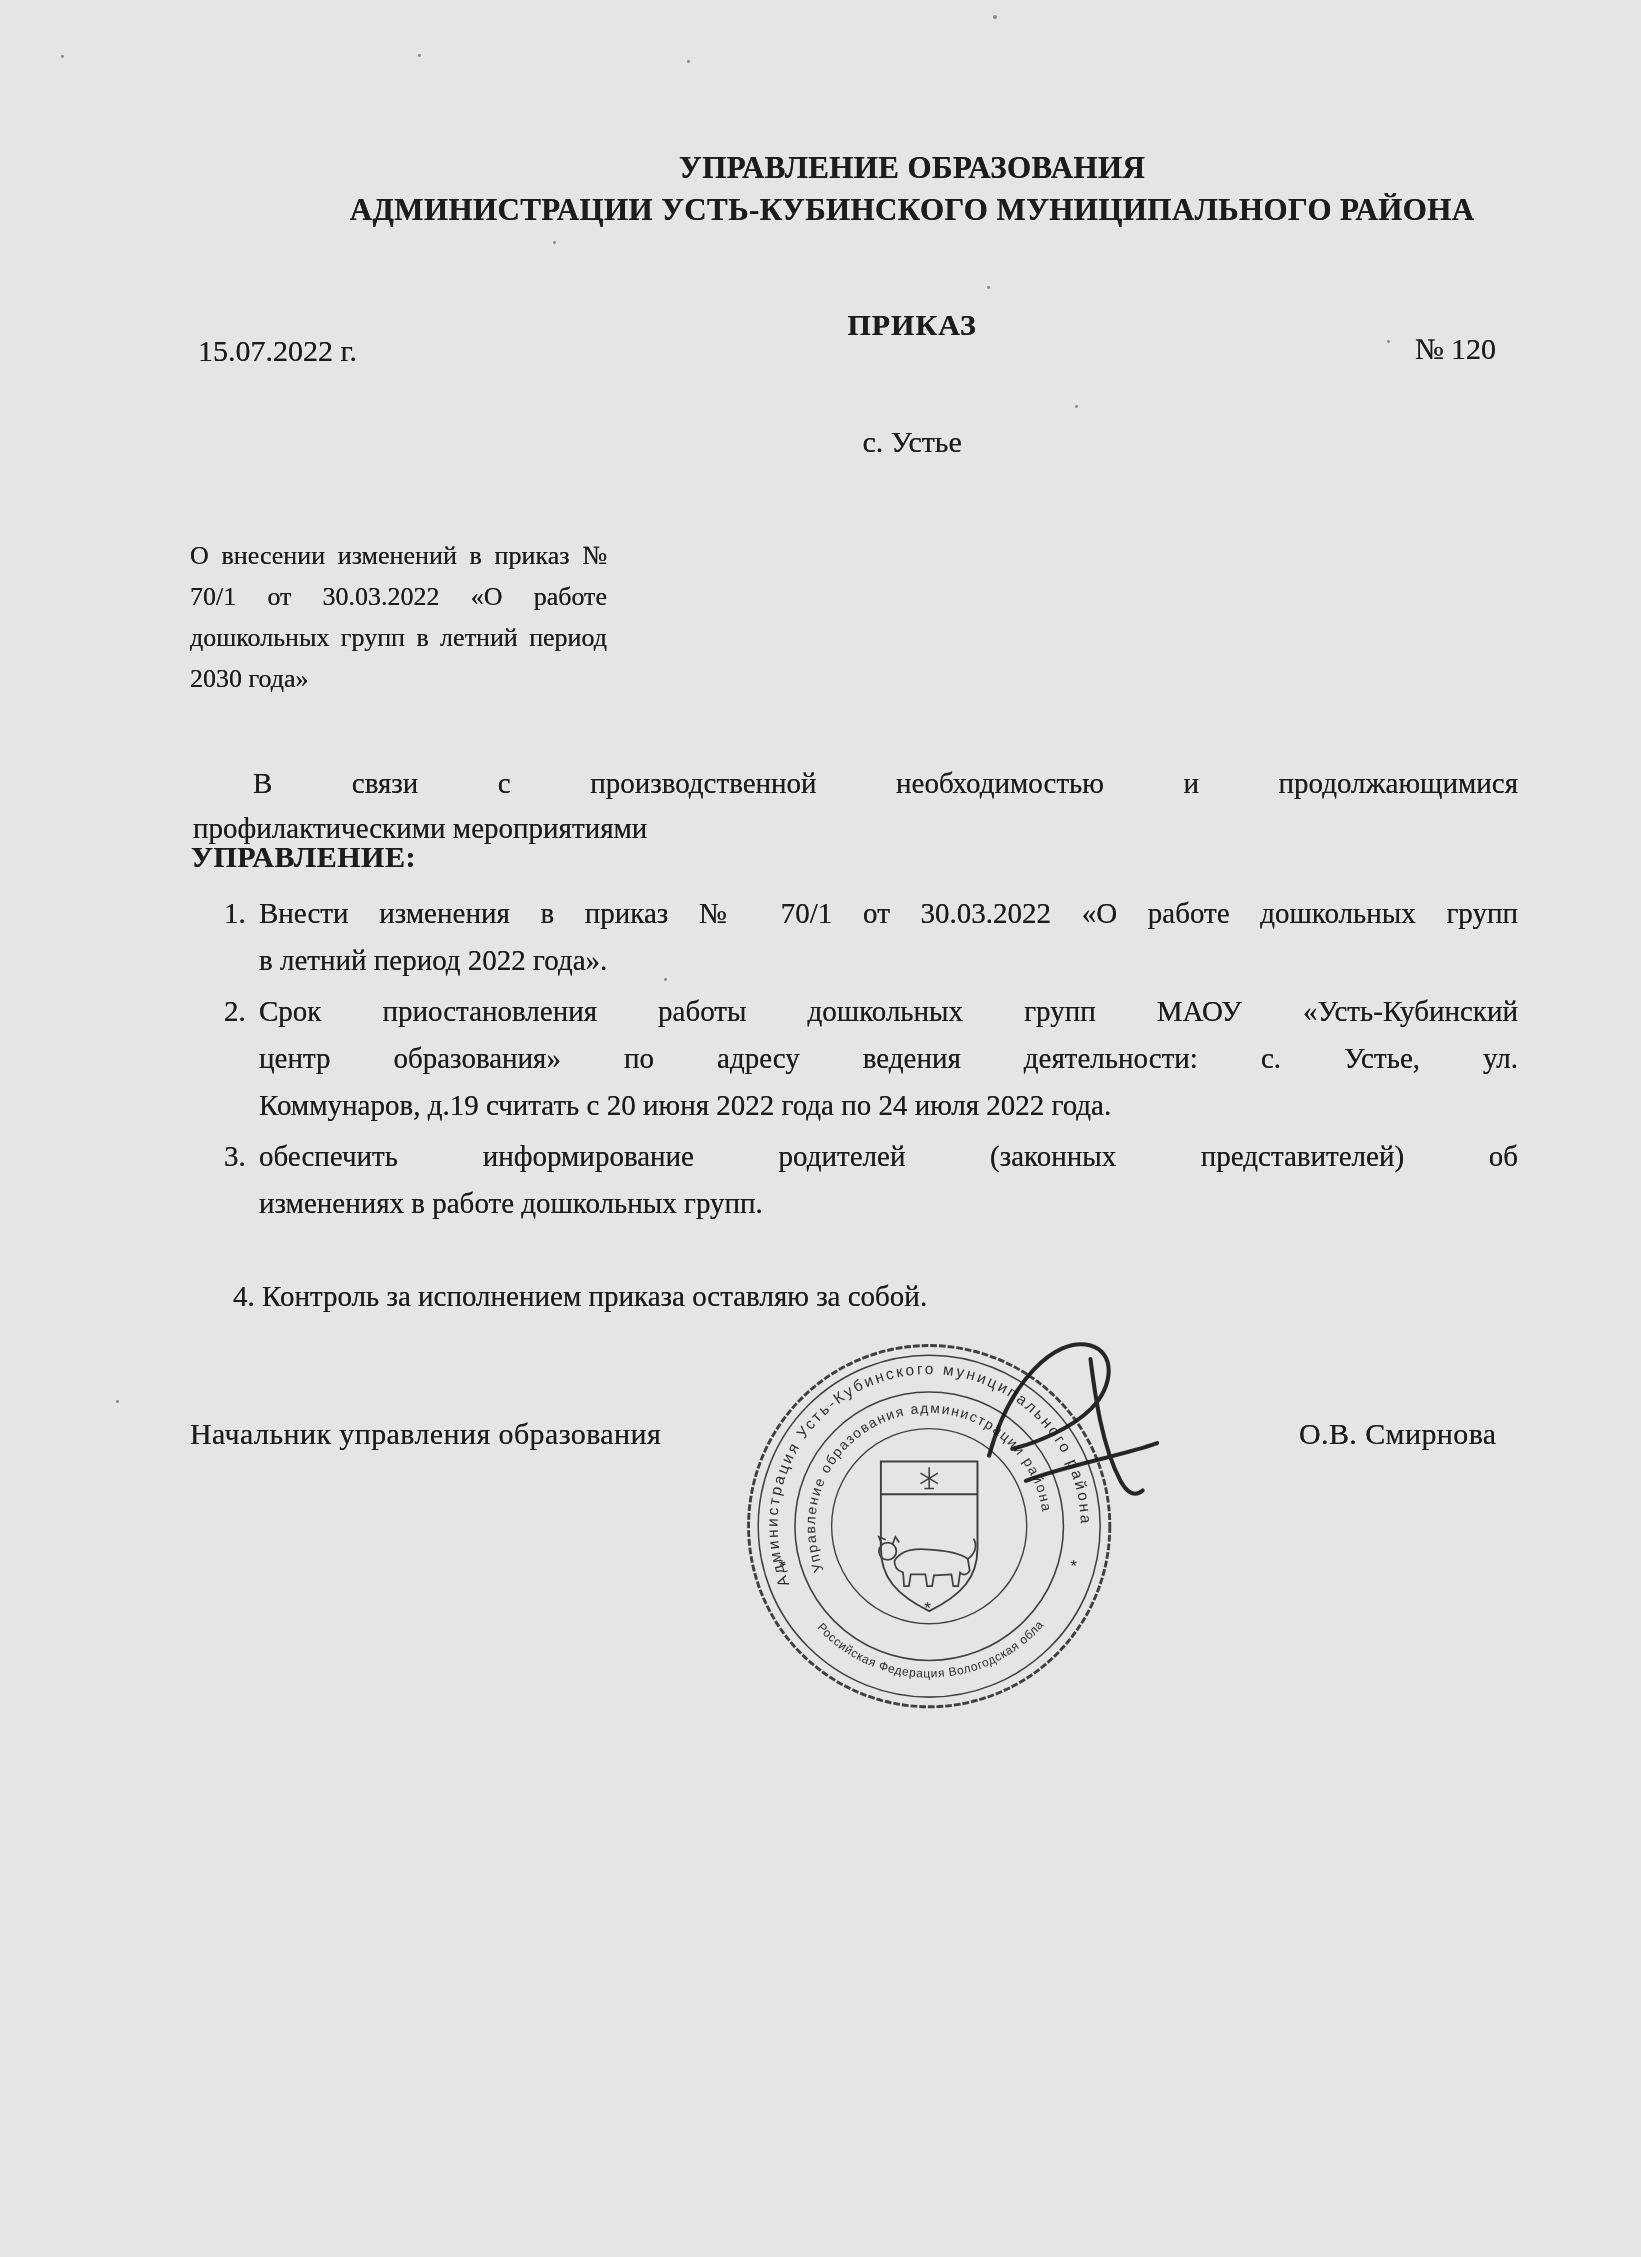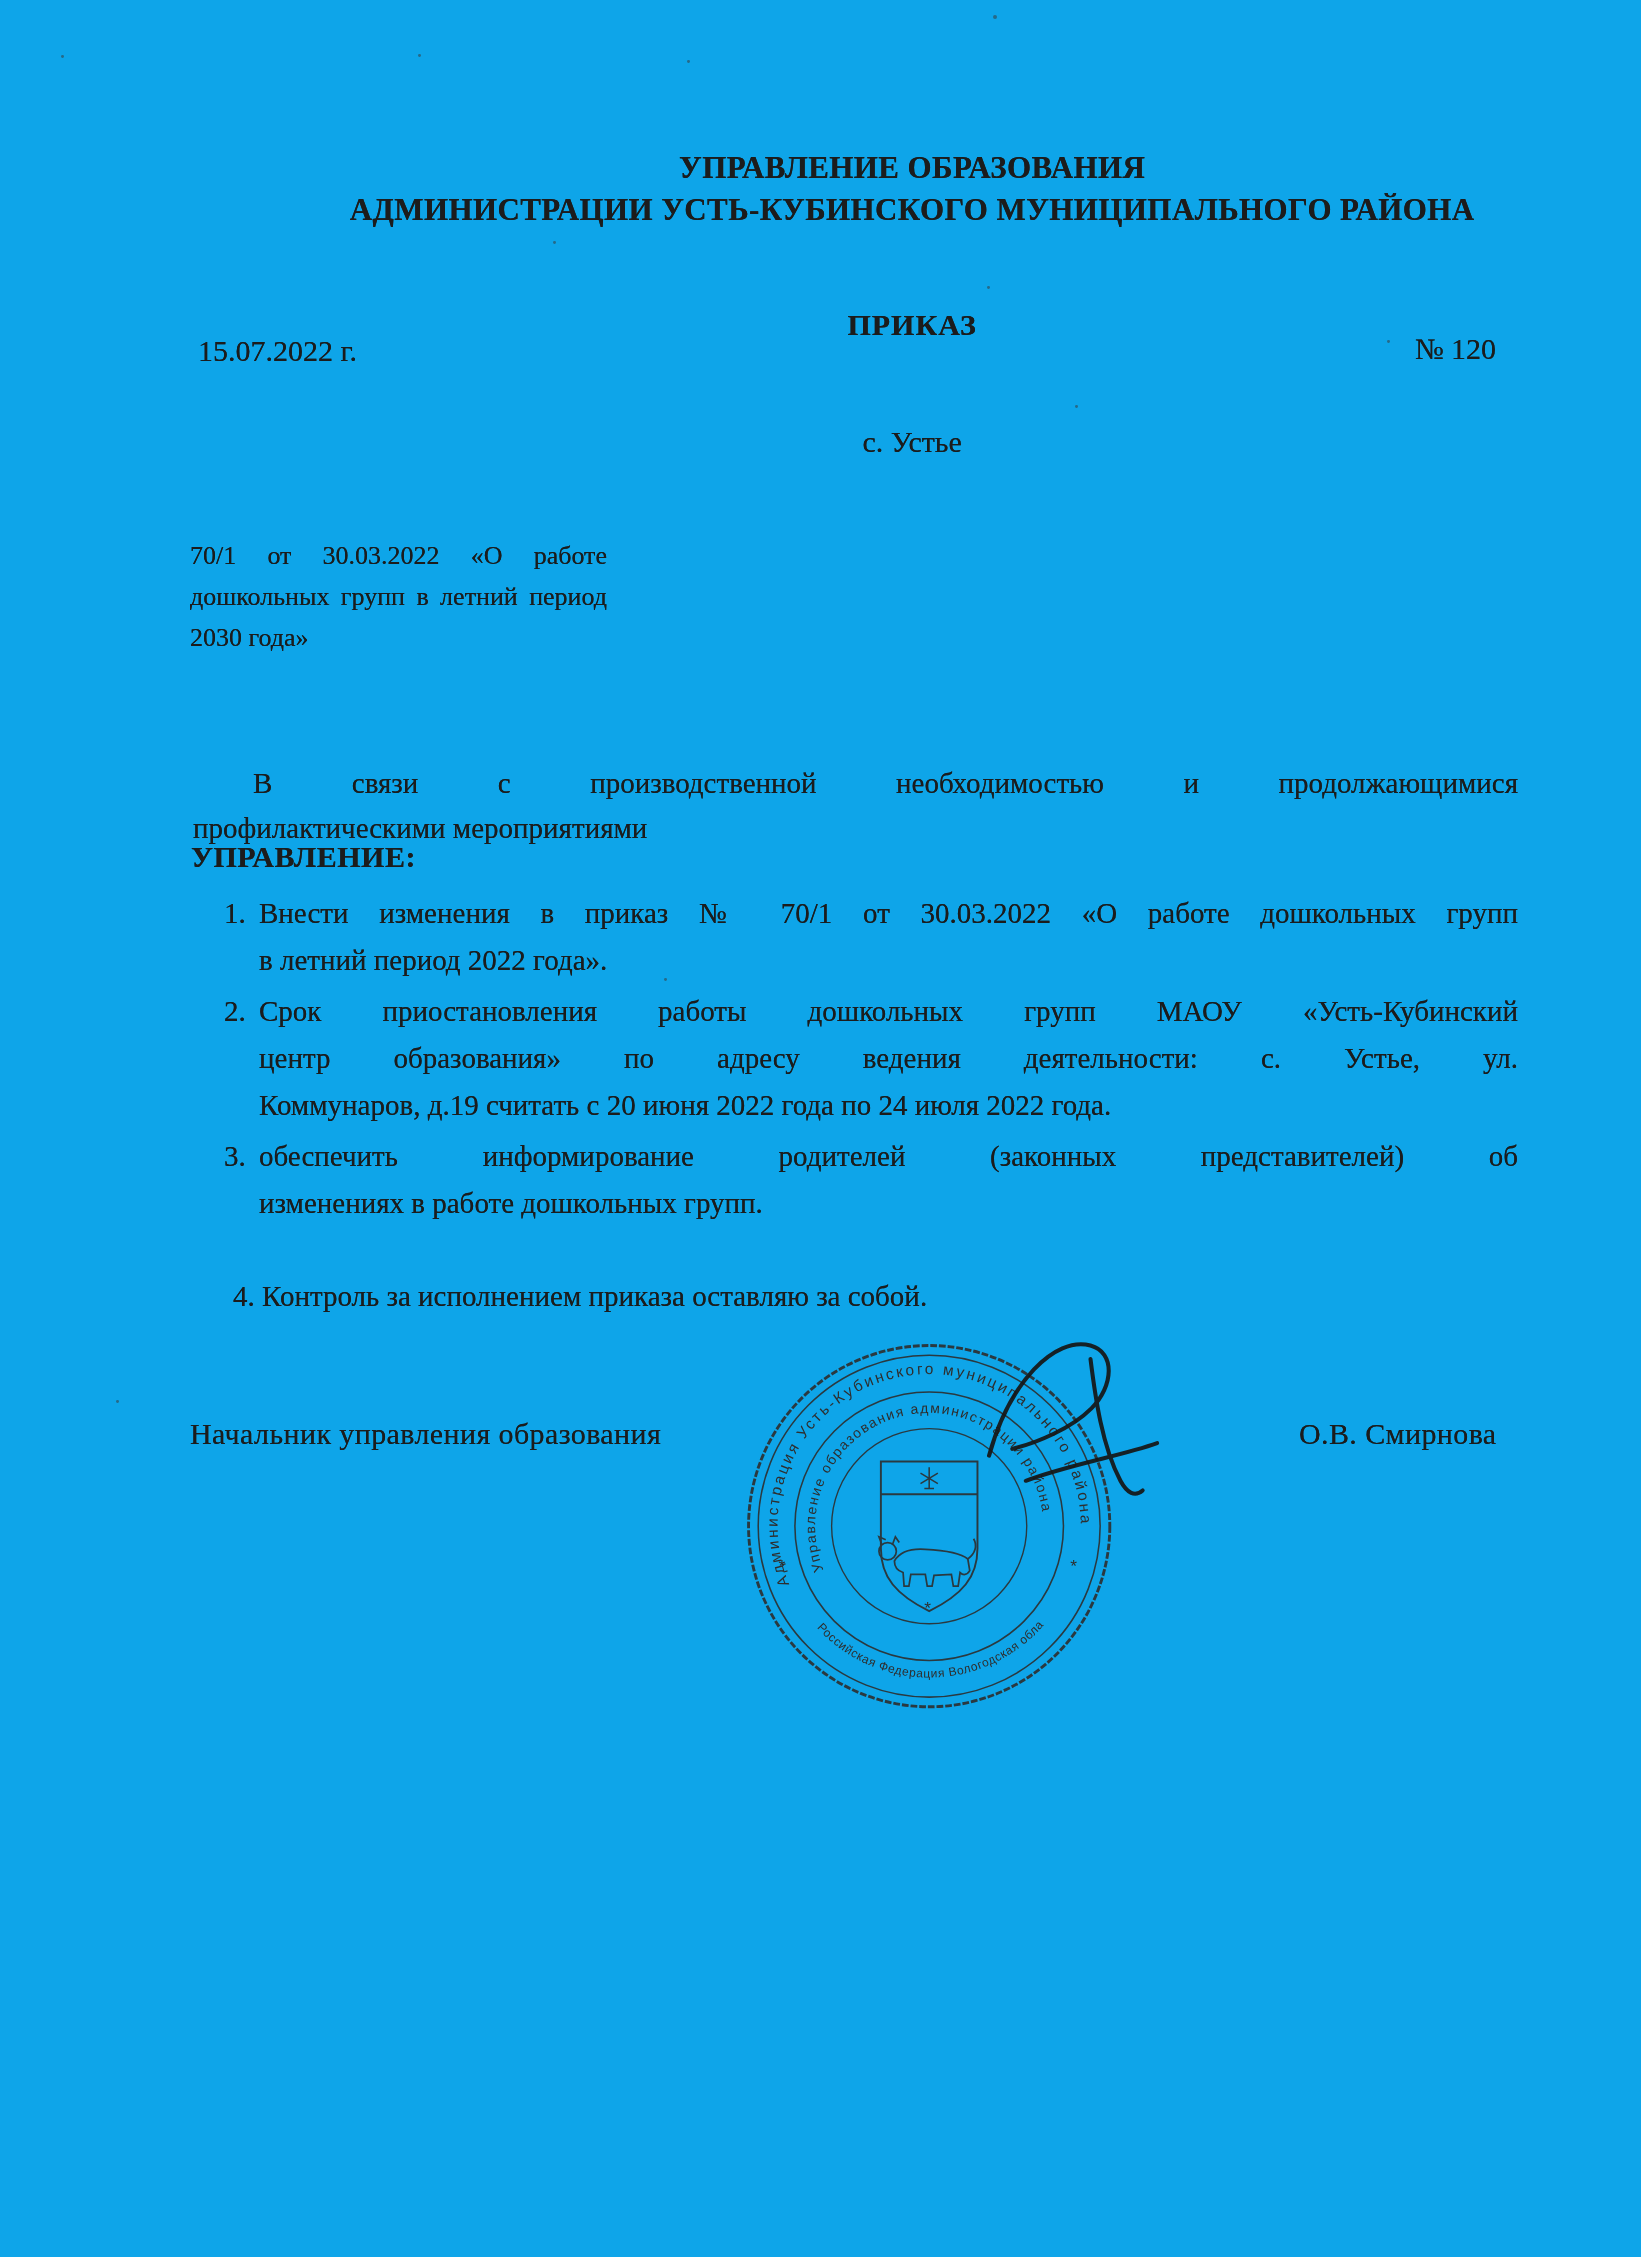--- a/index.html
+++ b/index.html
@@ -1,17 +1,17 @@
 <!DOCTYPE html>
 <html><head>
 <meta charset="utf-8">
 <style>
   html,body{margin:0;padding:0;background:#ffffff;}
   .page{
-    position:relative;width:1641px;height:2257px;background:#0ea5e9;overflow:hidden;
+    position:relative;width:1641px;height:2257px;background:#e5e5e5;overflow:hidden;
     font-family:"Liberation Serif","DejaVu Serif",serif;color:#1c1c1c;
   }
   .ink{text-shadow:0 0 0.6px rgba(20,20,20,.85);}
   .hdr{position:absolute;left:193px;right:9.7px;text-align:center;font-weight:bold;}
   .hdr-org{top:147px;font-size:31px;line-height:42px;letter-spacing:0.4px;}
   .hdr-type{top:276px;font-size:30px;letter-spacing:1px;margin-top:32px;}
   .date{position:absolute;left:198px;top:334px;font-size:30px;}
   .number{position:absolute;left:1415px;top:332px;font-size:30px;}
   .place{position:absolute;left:193px;right:9.7px;top:425px;text-align:center;font-size:30px;}
   .subject{position:absolute;left:190px;top:535px;width:417px;font-size:26px;line-height:41px;}
@@ -40,20 +40,21 @@
     <div>УПРАВЛЕНИЕ ОБРАЗОВАНИЯ</div>
     <div>АДМИНИСТРАЦИИ УСТЬ-КУБИНСКОГО МУНИЦИПАЛЬНОГО РАЙОНА</div>
   </div>
   <div class="hdr hdr-type ink">ПРИКАЗ</div>
 
   <div class="date ink">15.07.2022 г.</div>
   <div class="number ink">№ 120</div>
   <div class="place ink">с. Устье</div>
 
   <div class="subject ink">
+    <div class="jline">О внесении изменений в приказ №</div>
     <div class="jline">70/1 от 30.03.2022 «О работе</div>
     <div class="jline">дошкольных групп в летний период</div>
     <div>2030 года»</div>
   </div>
 
   <div class="preamble ink">
     <div class="jline indent">В связи с производственной необходимостью и продолжающимися</div>
     <div>профилактическими мероприятиями</div>
   </div>
   <div class="orderword ink">УПРАВЛЕНИЕ:</div>

